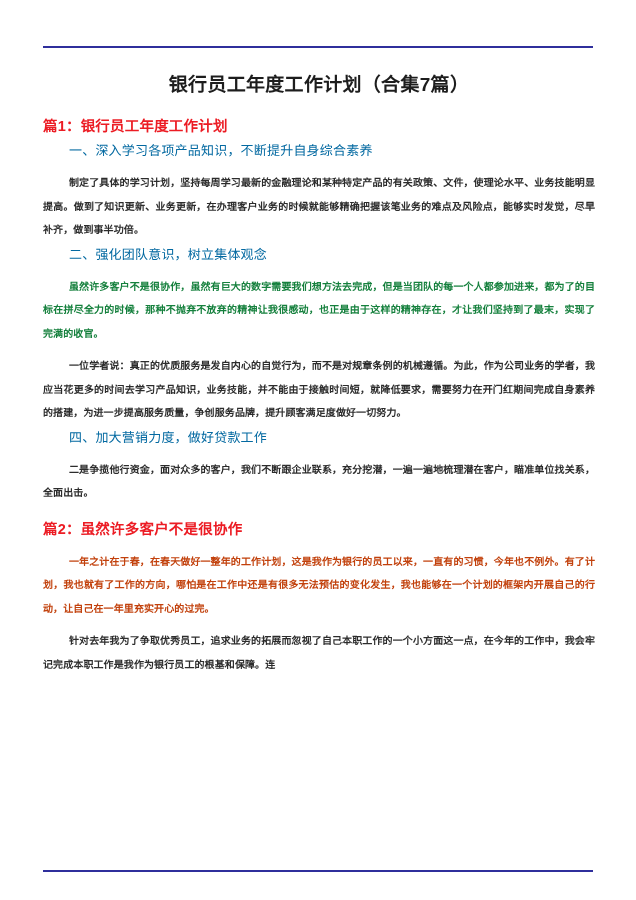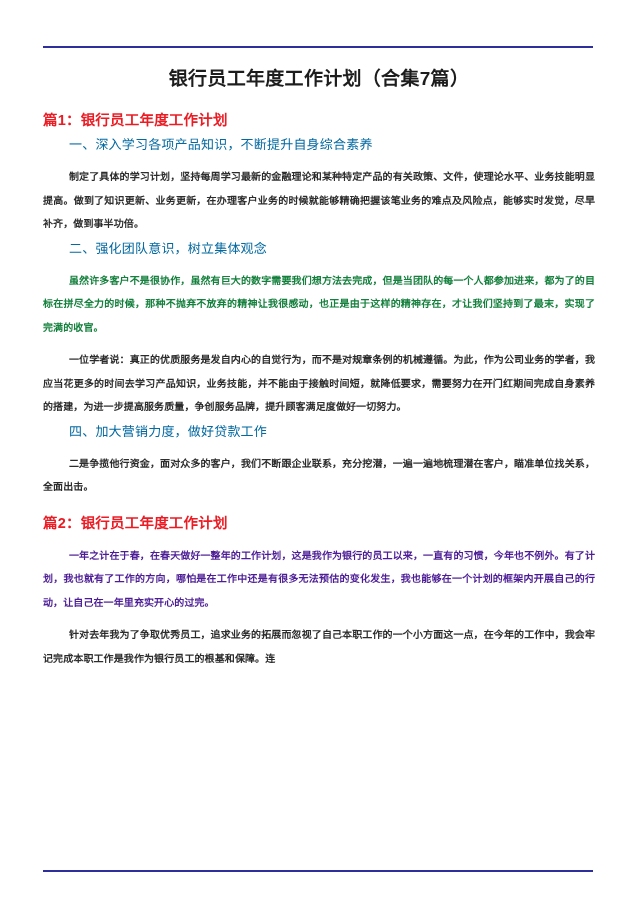--- a/index.html
+++ b/index.html
@@ -28,21 +28,21 @@
     width: 550px;
     height: 2px;
     background: #2f2f9c;
   }
   .rule-top { top: 46px; }
   .rule-bottom { top: 870px; }
 
   .content {
     position: absolute;
     left: 43px;
-    top: 64px;
+    top: 70px;
     width: 552px;
   }
 
   .doc-title {
     margin: 0;
     padding: 0 0 2px 0;
     text-align: center;
     font-size: 19px;
     line-height: 30px;
     font-weight: 700;
@@ -96,22 +96,22 @@
           <h2 class="section-heading" style="color: rgb(236, 28, 36);">篇1：银行员工年度工作计划</h2>
           <p class="sub-heading">一、深入学习各项产品知识，不断提升自身综合素养</p>
           <p class="para" style="color: rgb(44, 44, 44);">制定了具体的学习计划，坚持每周学习最新的金融理论和某种特定产品的有关政策、文件，使理论水平、业务技能明显提高。做到了知识更新、业务更新，在办理客户业务的时候就能够精确把握该笔业务的难点及风险点，能够实时发觉，尽早补齐，做到事半功倍。</p>
           <p class="sub-heading">二、强化团队意识，树立集体观念</p>
           <p class="para" style="color: #15803d;">虽然许多客户不是很协作，虽然有巨大的数字需要我们想方法去完成，但是当团队的每一个人都参加进来，都为了的目标在拼尽全力的时候，那种不抛弃不放弃的精神让我很感动，也正是由于这样的精神存在，才让我们坚持到了最末，实现了完满的收官。</p>
           <p class="para" style="color: rgb(44, 44, 44);">一位学者说：真正的优质服务是发自内心的自觉行为，而不是对规章条例的机械遵循。为此，作为公司业务的学者，我应当花更多的时间去学习产品知识，业务技能，并不能由于接触时间短，就降低要求，需要努力在开门红期间完成自身素养的搭建，为进一步提高服务质量，争创服务品牌，提升顾客满足度做好一切努力。</p>
           <p class="sub-heading">四、加大营销力度，做好贷款工作</p>
           <p class="para" style="color: rgb(44, 44, 44);">二是争揽他行资金，面对众多的客户，我们不断跟企业联系，充分挖潜，一遍一遍地梳理潜在客户，瞄准单位找关系，全面出击。</p>
         </div>
         <div class="section">
-          <h2 class="section-heading" style="color: rgb(236, 28, 36);">篇2：银行员工年度工作计划</h2>
-          <p class="para" style="color: #4c1d95;">一年之计在于春，在春天做好一整年的工作计划，这是我作为银行的员工以来，一直有的习惯，今年也不例外。有了计划，我也就有了工作的方向，哪怕是在工作中还是有很多无法预估的变化发生，我也能够在一个计划的框架内开展自己的行动，让自己在一年里充实开心的过完。</p>
+          <h2 class="section-heading" style="color: rgb(236, 28, 36);">篇2：虽然许多客户不是很协作</h2>
+          <p class="para" style="color: #c2410c;">一年之计在于春，在春天做好一整年的工作计划，这是我作为银行的员工以来，一直有的习惯，今年也不例外。有了计划，我也就有了工作的方向，哪怕是在工作中还是有很多无法预估的变化发生，我也能够在一个计划的框架内开展自己的行动，让自己在一年里充实开心的过完。</p>
           <p class="para" style="color: rgb(44, 44, 44);">针对去年我为了争取优秀员工，追求业务的拓展而忽视了自己本职工作的一个小方面这一点，在今年的工作中，我会牢记完成本职工作是我作为银行员工的根基和保障。连</p>
         </div>
       </div>
   </div>
 
   <div class="rule rule-bottom" style="background: rgb(47, 47, 156);"></div>
 
 </div>
 
 </body></html>

